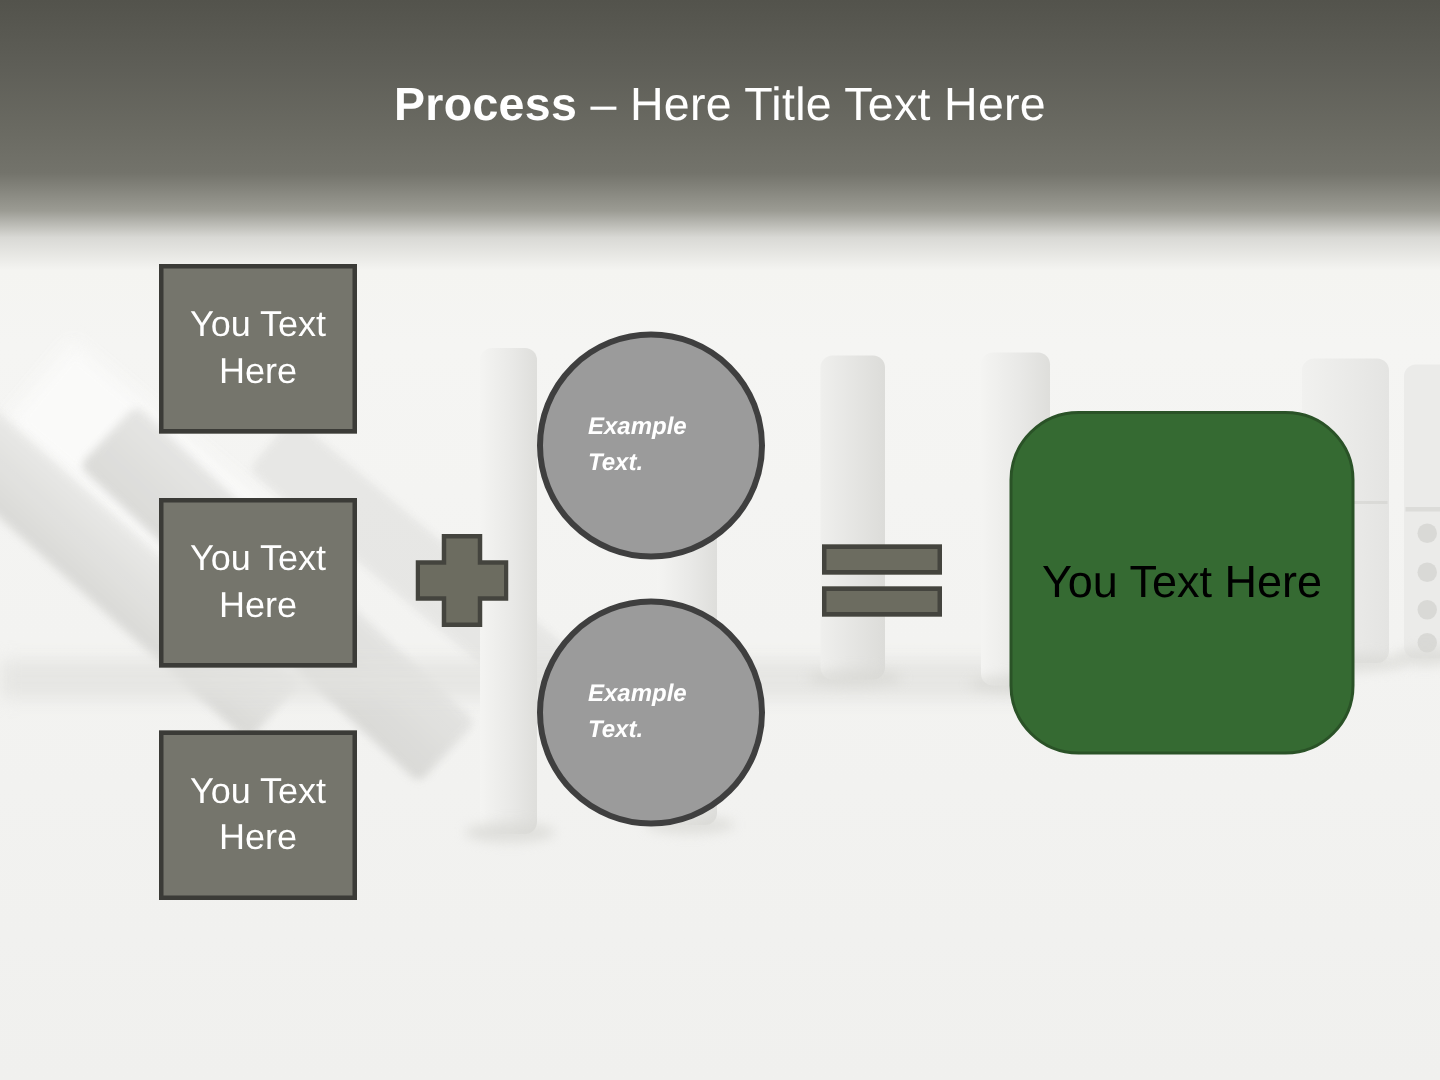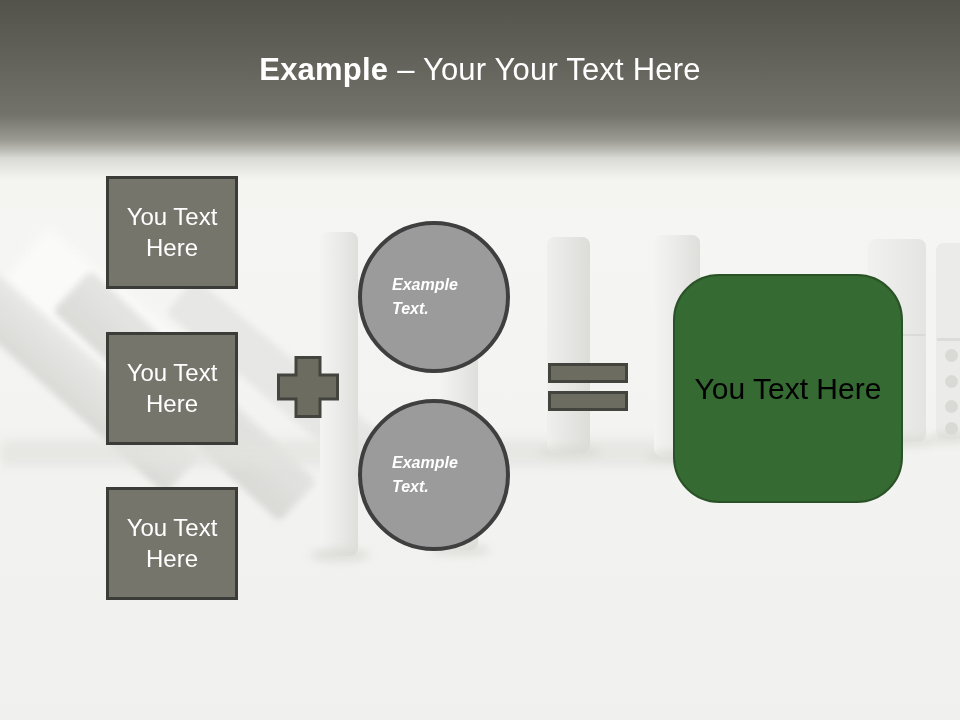--- a/index.html
+++ b/index.html
@@ -96,21 +96,21 @@
     <div class="shadow s2"></div>
     <div class="shadow s3"></div>
     <div class="shadow s4"></div>
     <div class="shadow s5"></div>
     <div class="shadow s6"></div>
   </div>
 
   <div class="fg">
 
     <div class="title">
-      <span class="title-bold">Example</span><span class="title-rest">– Your Your Text Here</span>
+      <span class="title-bold">Process</span><span class="title-rest">– Here Title Text Here</span>
     </div>
 
     <div class="pbox pb1">
       <span class="lbl">You Text Here</span>
     </div>
     <div class="pbox pb2">
       <span class="lbl">You Text Here</span>
     </div>
     <div class="pbox pb3">
       <span class="lbl">You Text Here</span>

